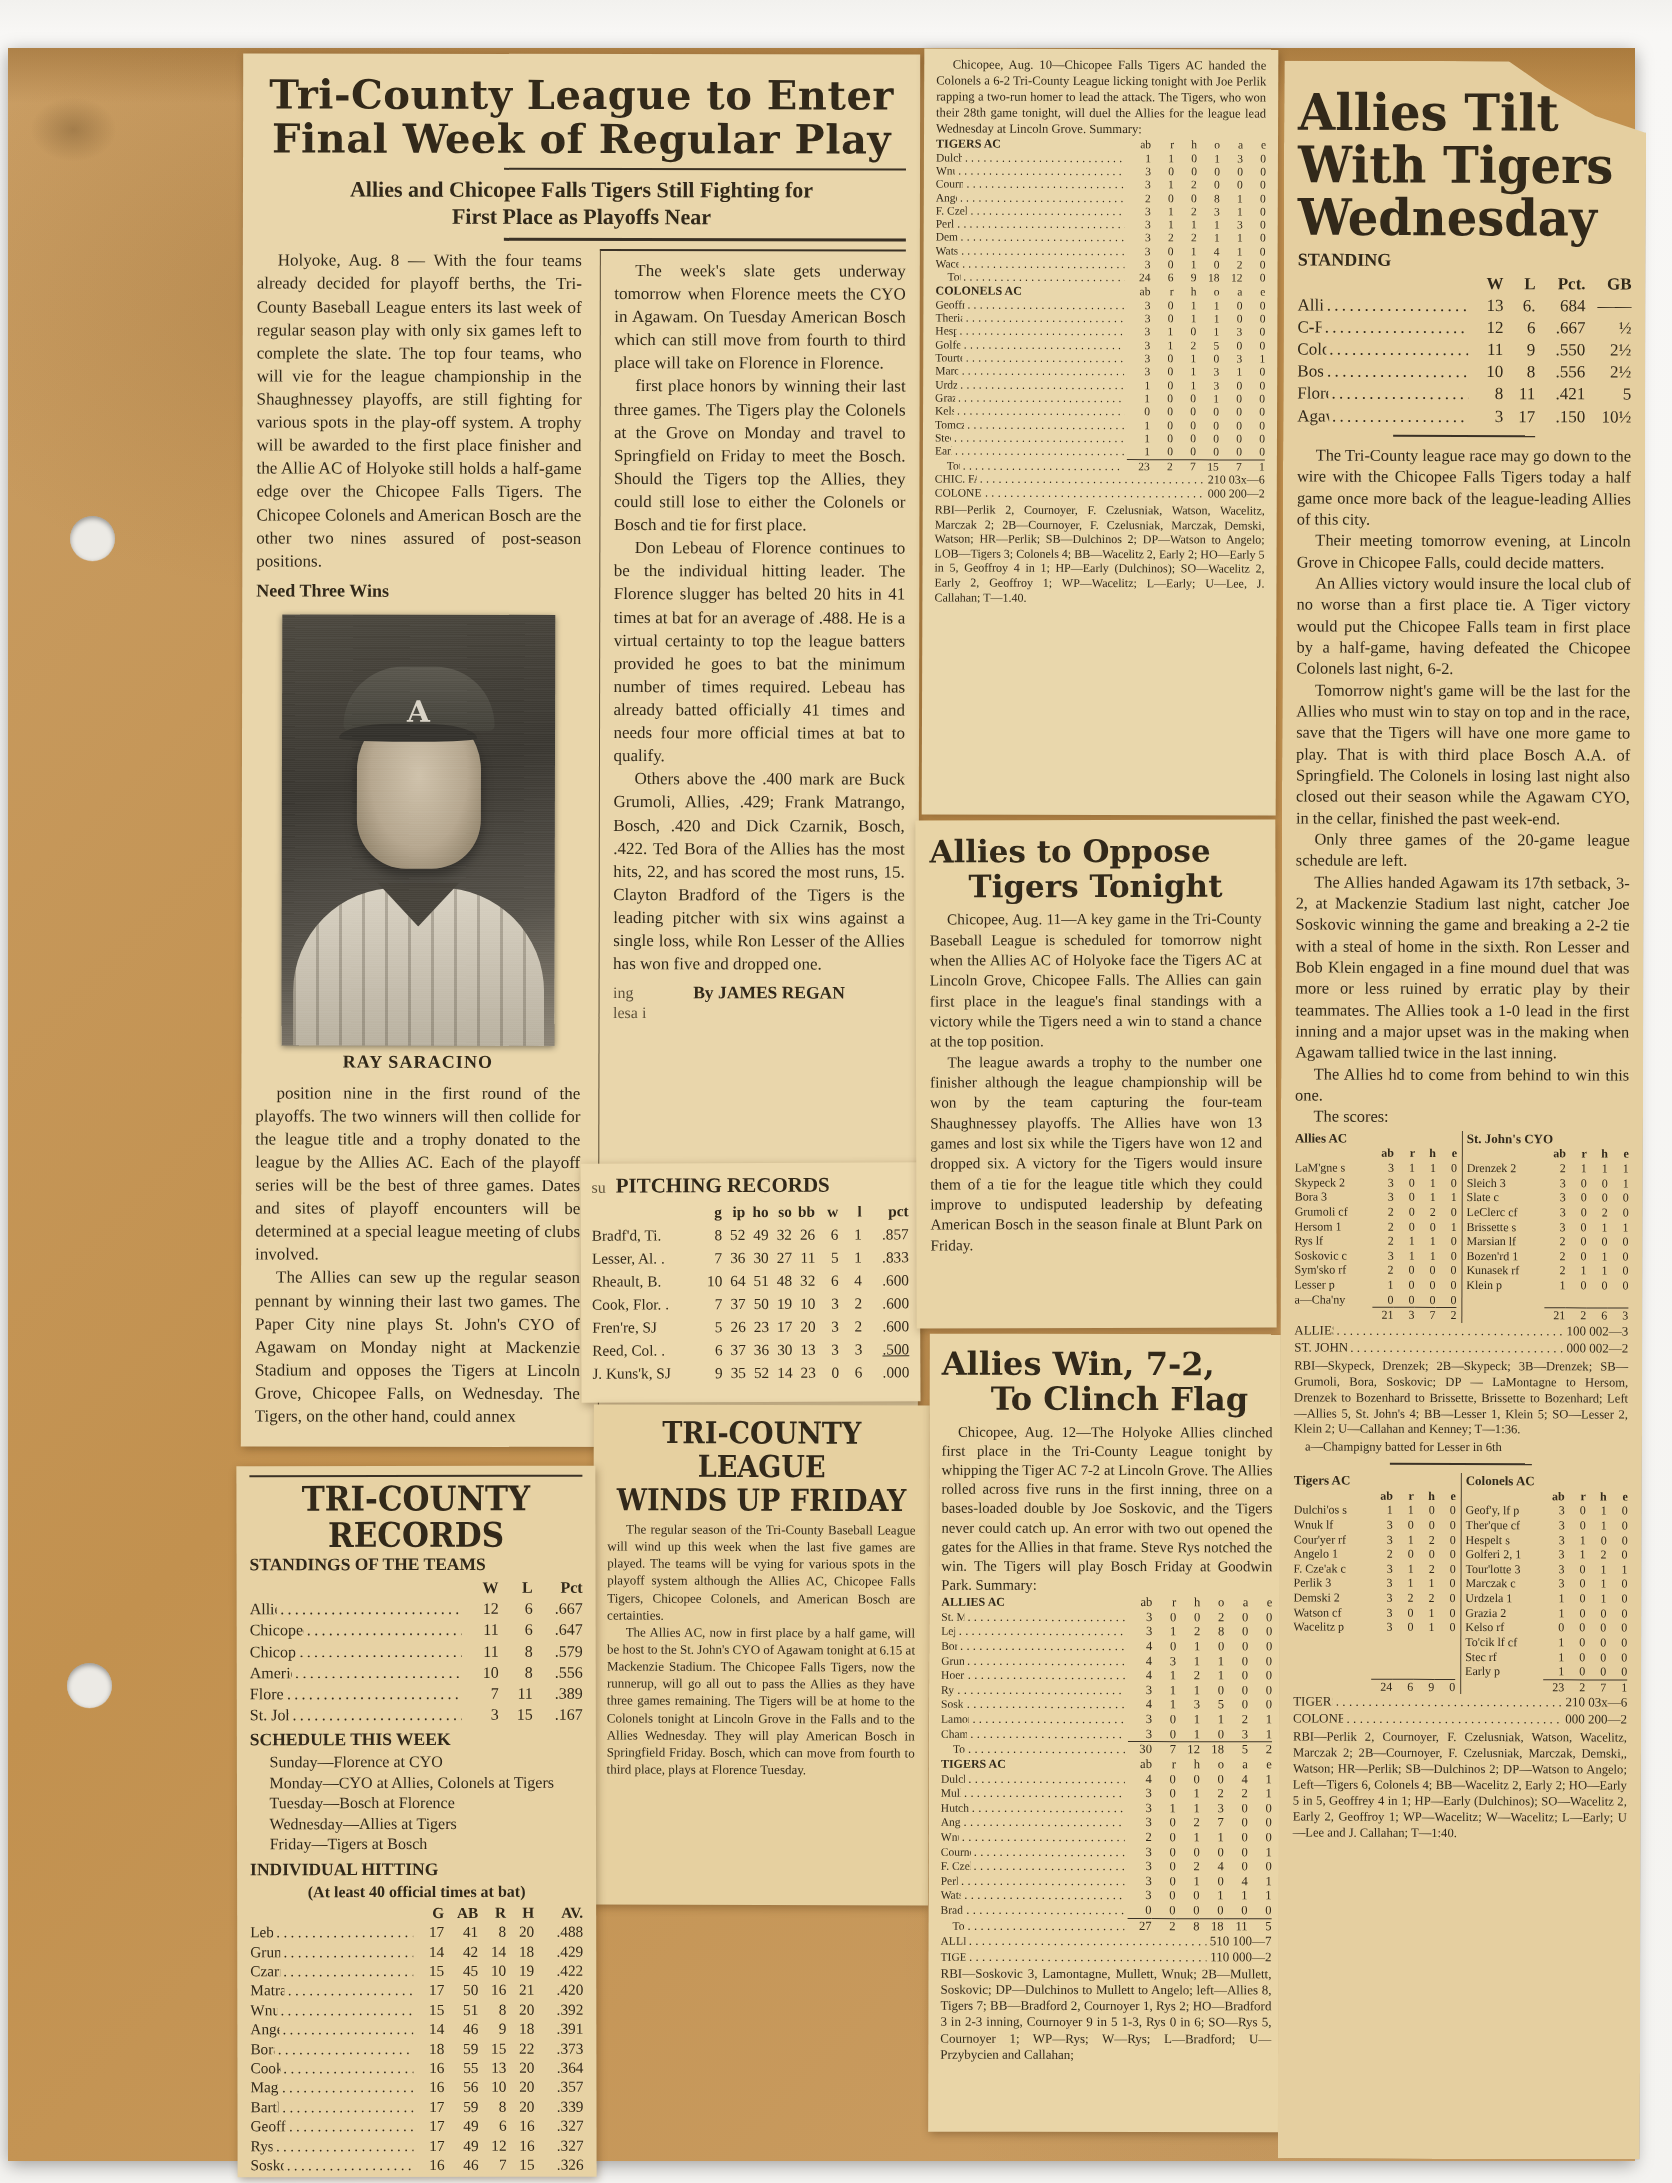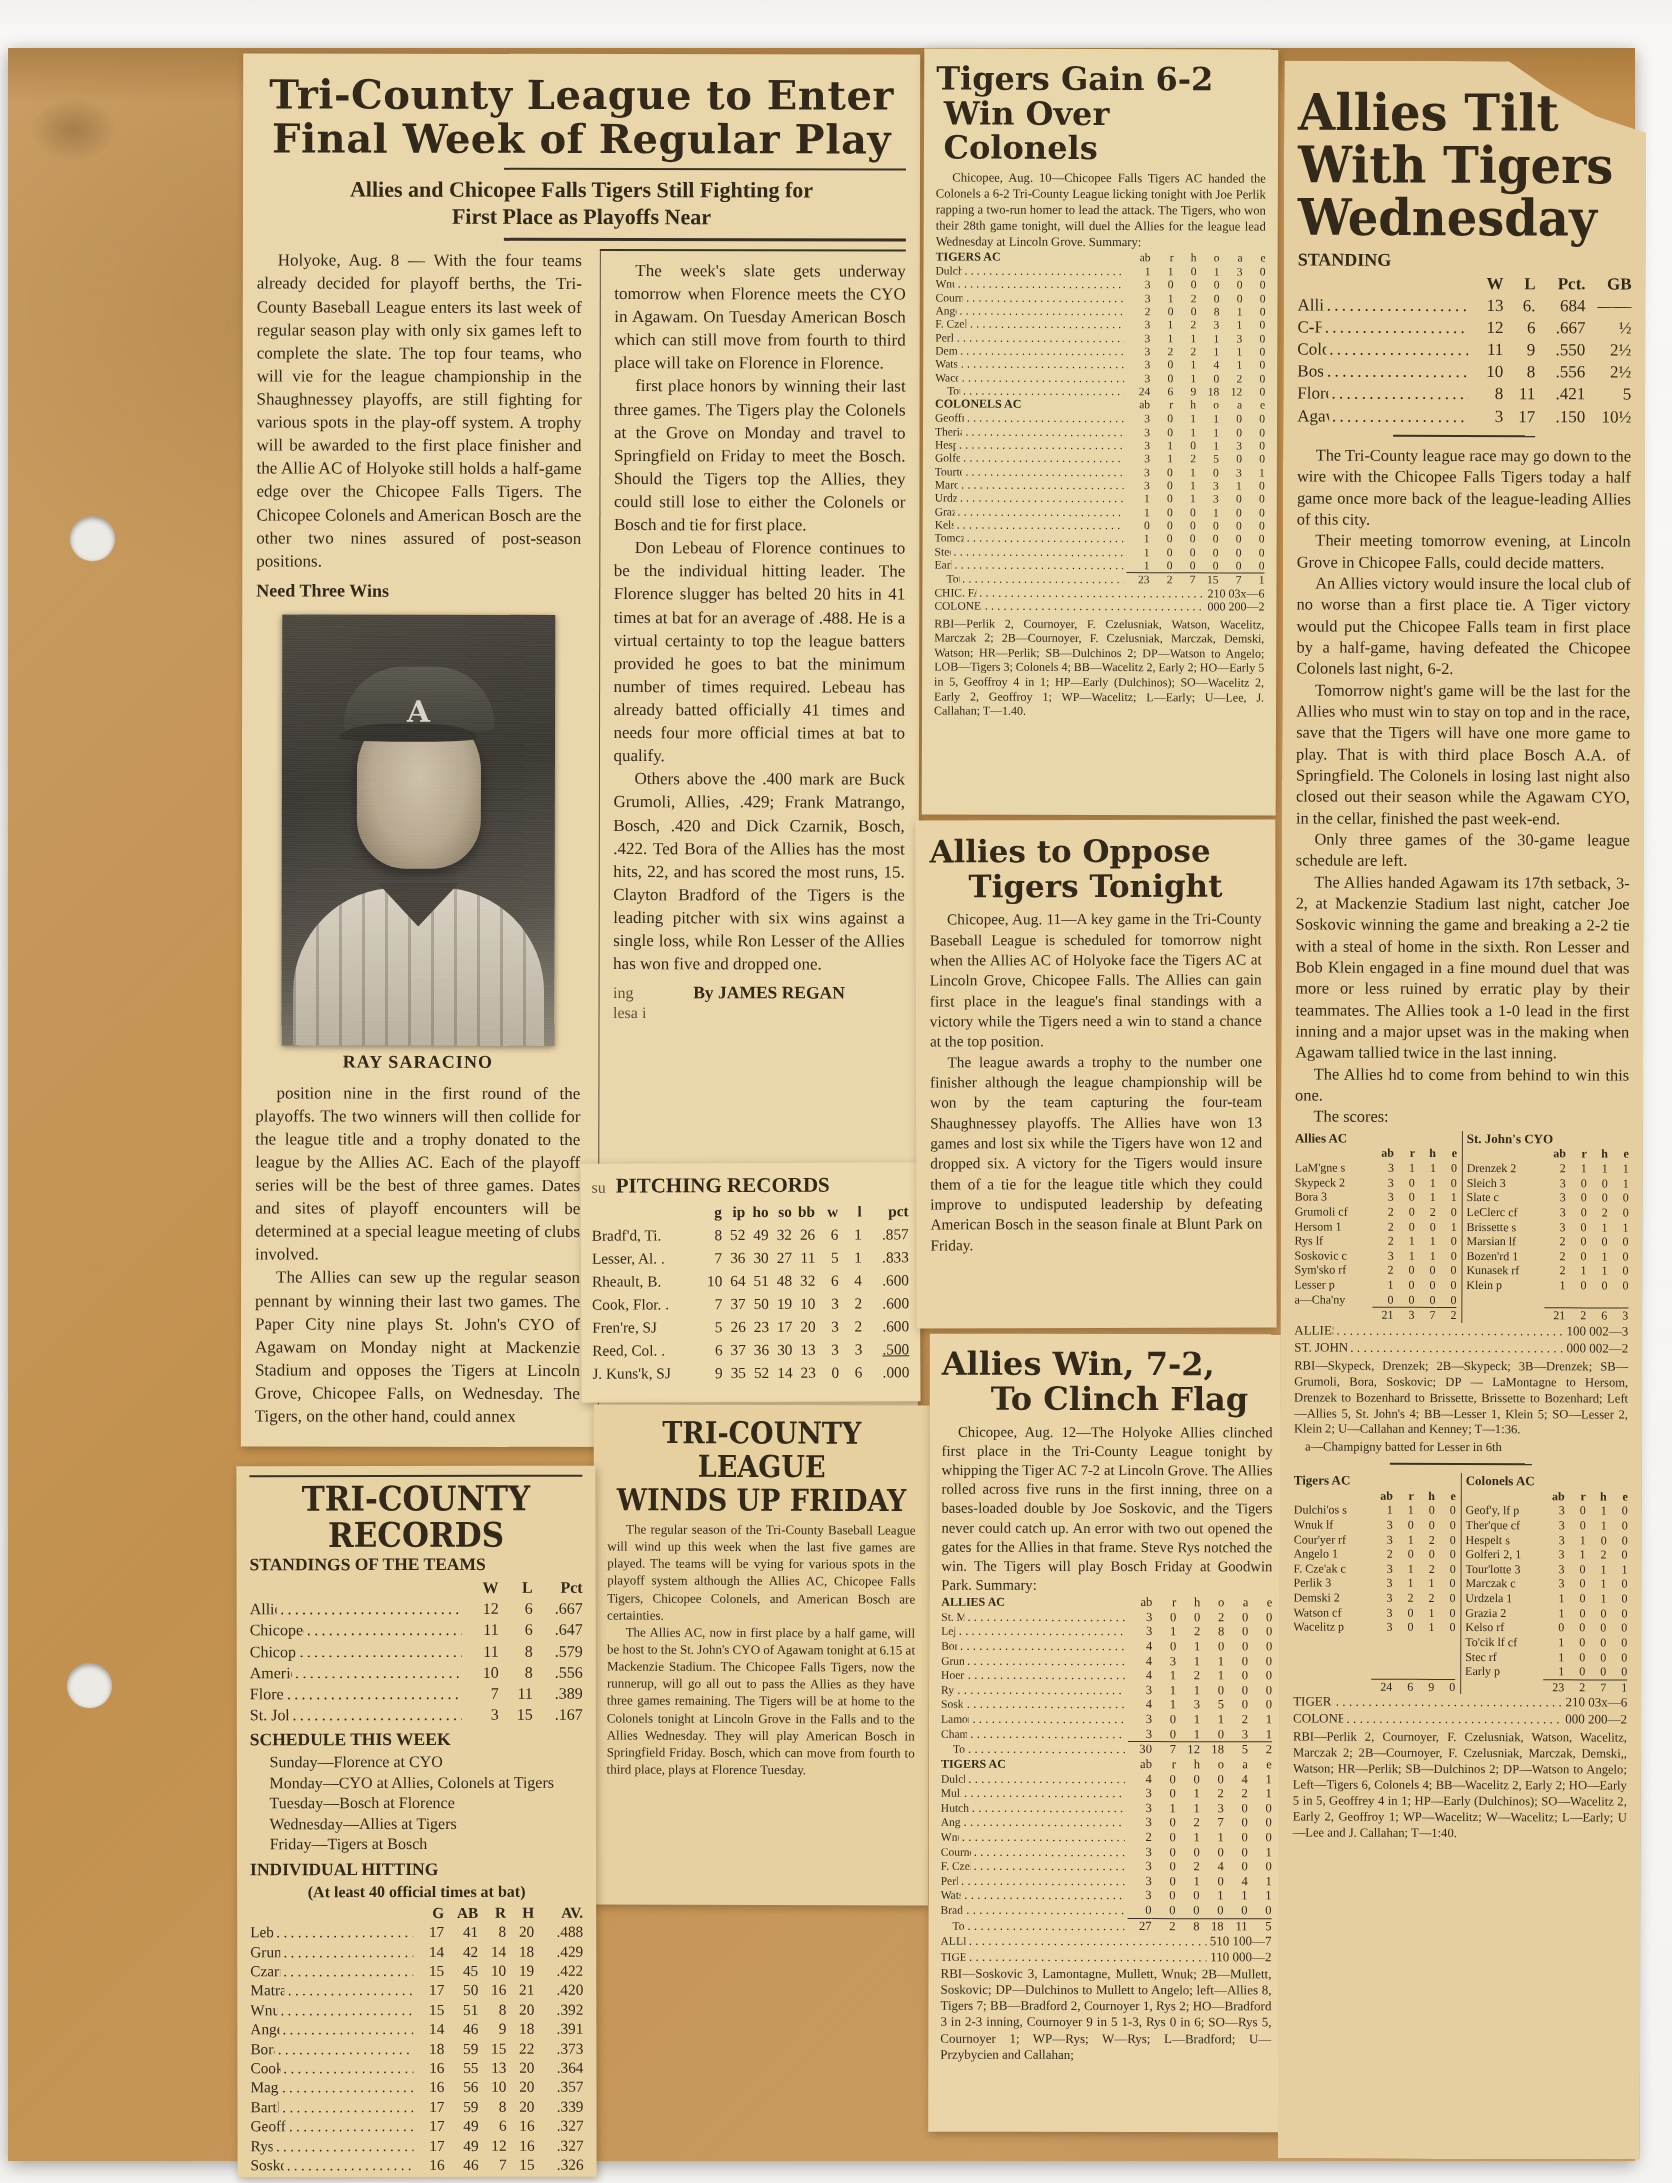--- a/index.html
+++ b/index.html
@@ -570,24 +570,20 @@
               <span class="c" style="text-align:right;">15</span>
               <span class="cp">.313</span>
             </div>
 
           </div>
       </div>
     </div>
 
     <div class="clip" id="clipE">
       <div class="inner" style="padding:8.7px 12px;">
-        <h2>
-          <span>Tigers Gain 6-2</span>
-          <span class="l2">Win Over Colonels</span>
-        </h2>
         <p class="lede">Chicopee, Aug. 10—Chicopee Falls Tigers AC handed the Colonels a 6-2 Tri-County League licking tonight with Joe Perlik rapping a two-run homer to lead the attack. The Tigers, who won their 28th game tonight, will duel the Allies for the league lead Wednesday at Lincoln Grove.  Summary:</p>
         <div class="bx">
           <div class="srow teamrow">
             <span class="nm" style="flex:1;">TIGERS AC</span>
             <span class="c">ab</span>
             <span class="c">r</span>
             <span class="c">h</span>
             <span class="c">o</span>
             <span class="c">a</span>
             <span class="c">e</span>
@@ -1238,21 +1234,21 @@
               <span class="cg">10½</span>
             </div>
           </div>
         <div class="rule-short"></div>
         <div class="paras">
 
         <p>The Tri-County league race may go down to the wire with the Chicopee Falls Tigers today a half game once more back of the league-leading Allies of this city.</p>
             <p>Their meeting tomorrow evening, at Lincoln Grove in Chicopee Falls, could decide matters.</p>
             <p>An Allies victory would insure the local club of no worse than a first place tie.  A Tiger victory would put the Chicopee Falls team in first place by a half-game, having defeated the Chicopee Colonels last night, 6-2.</p>
             <p>Tomorrow night's game will be the last for the Allies who must win to stay on top and in the race, save that the Tigers will have one more game to play.  That is with third place Bosch A.A. of Springfield.  The Colonels in losing last night also closed out their season while the Agawam CYO, in the cellar, finished the past week-end.</p>
-            <p>Only three games of the 30-game league schedule are left.</p>
+            <p>Only three games of the 20-game league schedule are left.</p>
             <p>The Allies handed Agawam its 17th setback, 3-2, at Mackenzie Stadium last night, catcher Joe Soskovic winning the game and breaking a 2-2 tie with a steal of home in the sixth.  Ron Lesser and Bob Klein engaged in a fine mound duel that was more or less ruined by erratic play by their teammates.  The Allies took a 1-0 lead in the first inning and a major upset was in the making when Agawam tallied twice in the last inning.</p>
             <p>The Allies hd to come from behind to win this one.</p>
           </div>
         <div class="scores-label">The scores:</div>
 
         <div class="duo">
           <div class="duorow">
             <span class="dhalf lft">
                 <span class="dnm lbl">Allies AC</span>
               </span>

